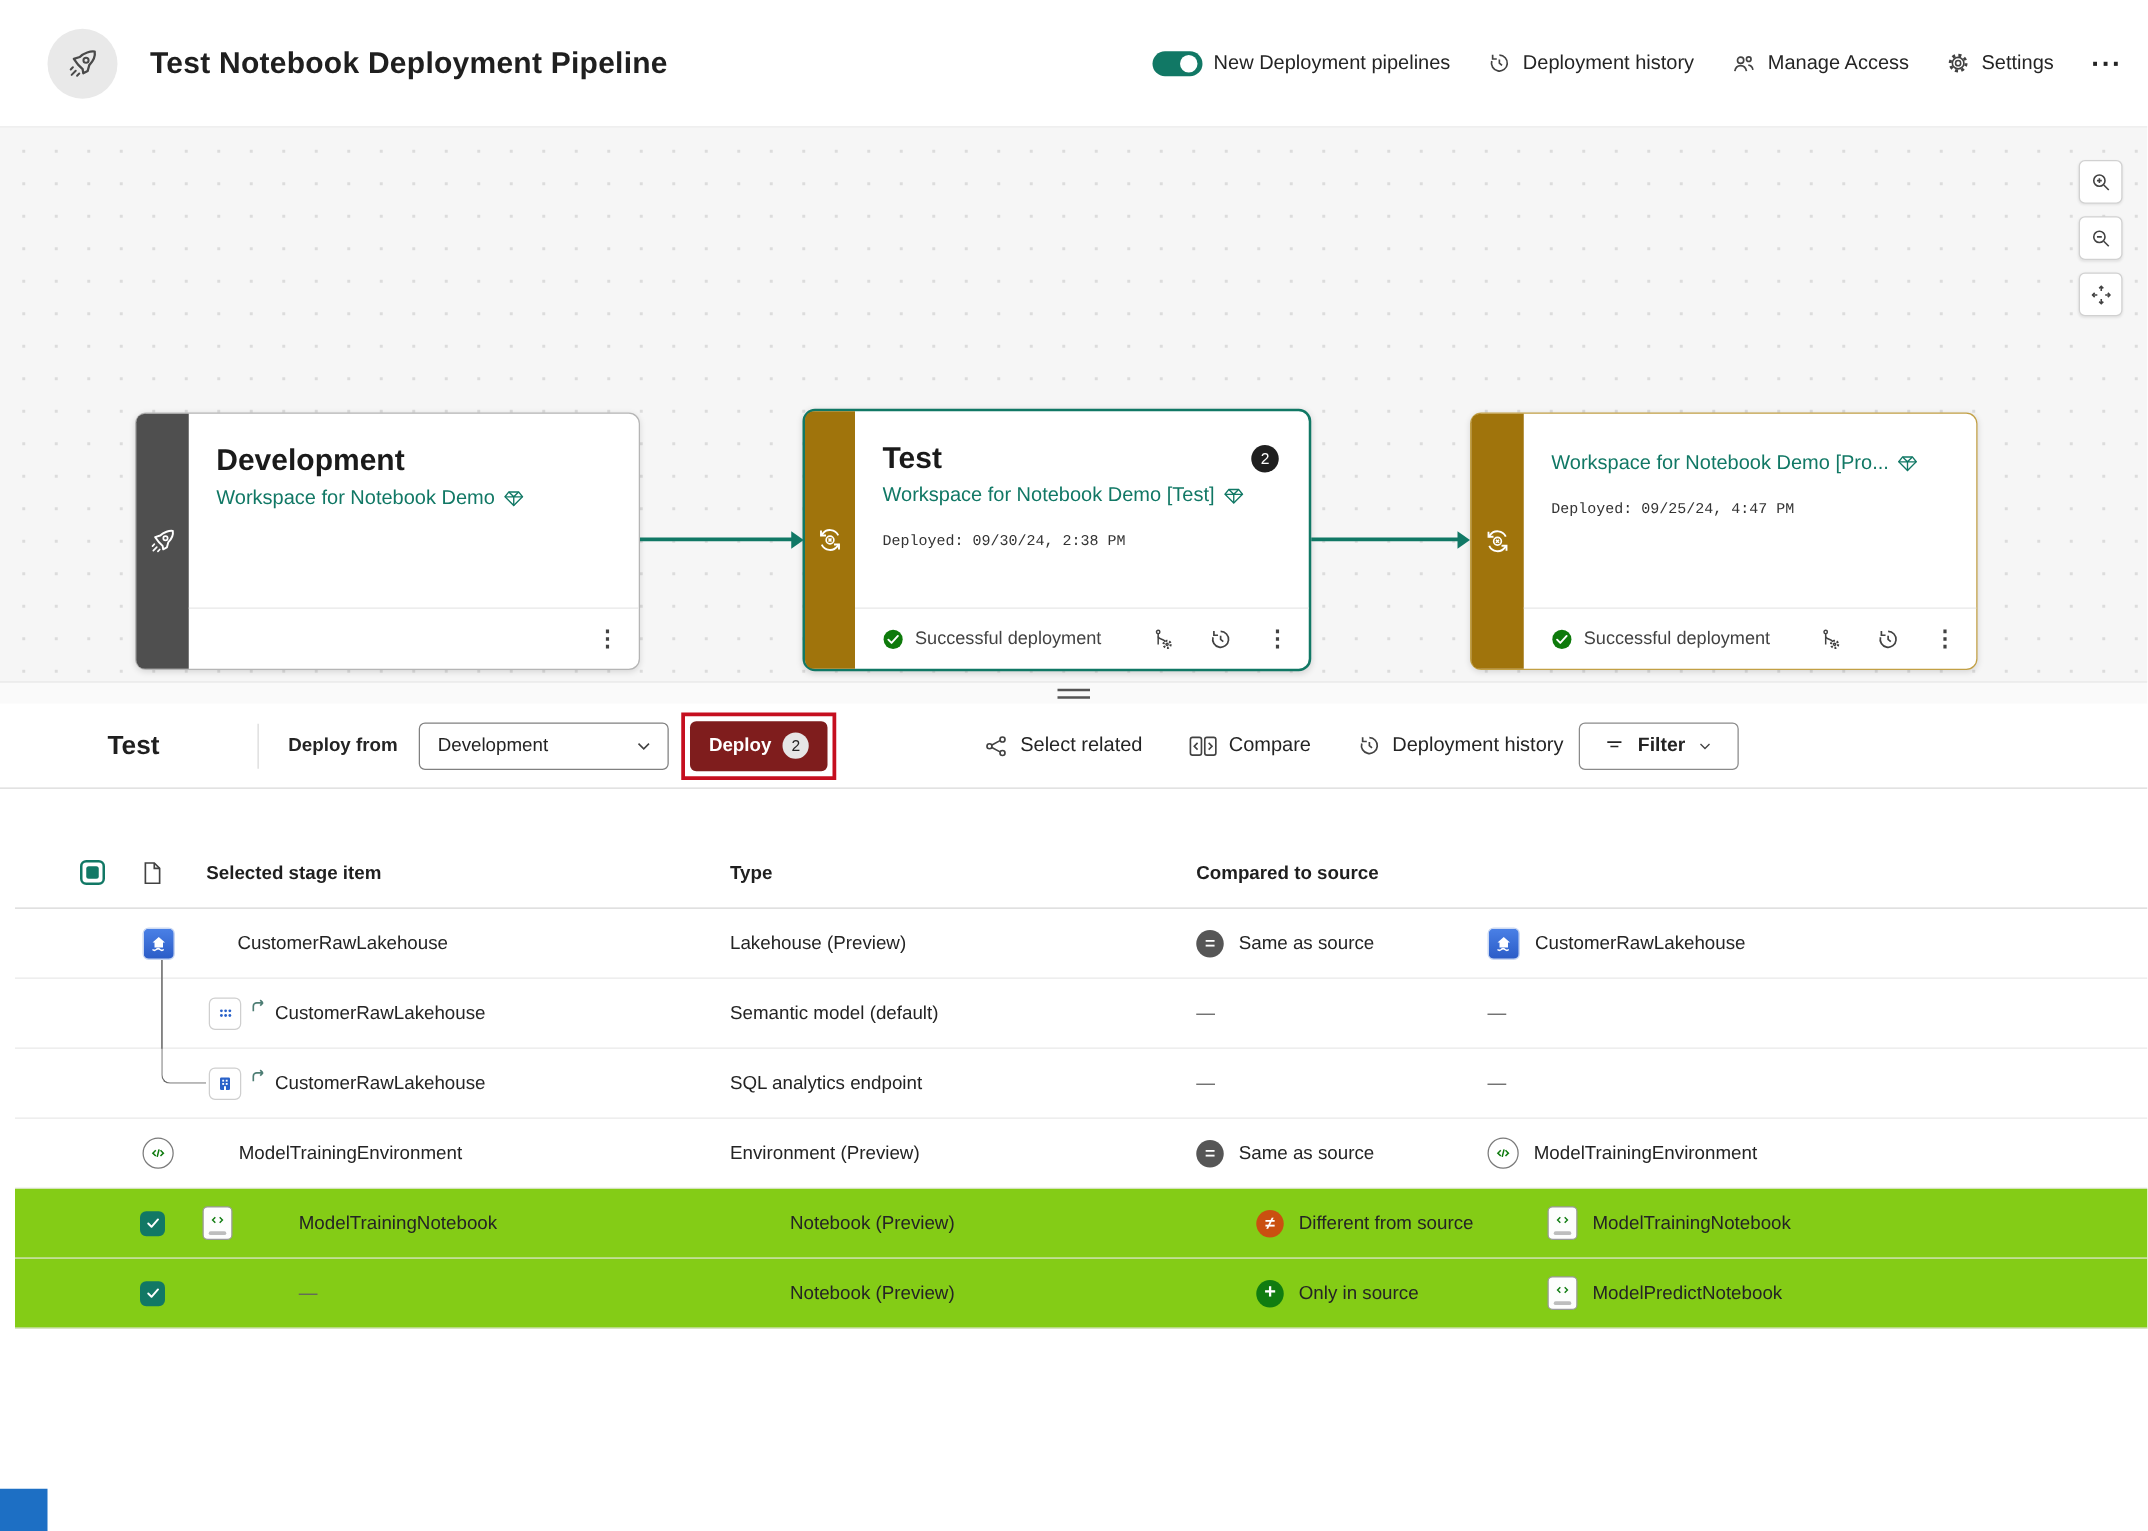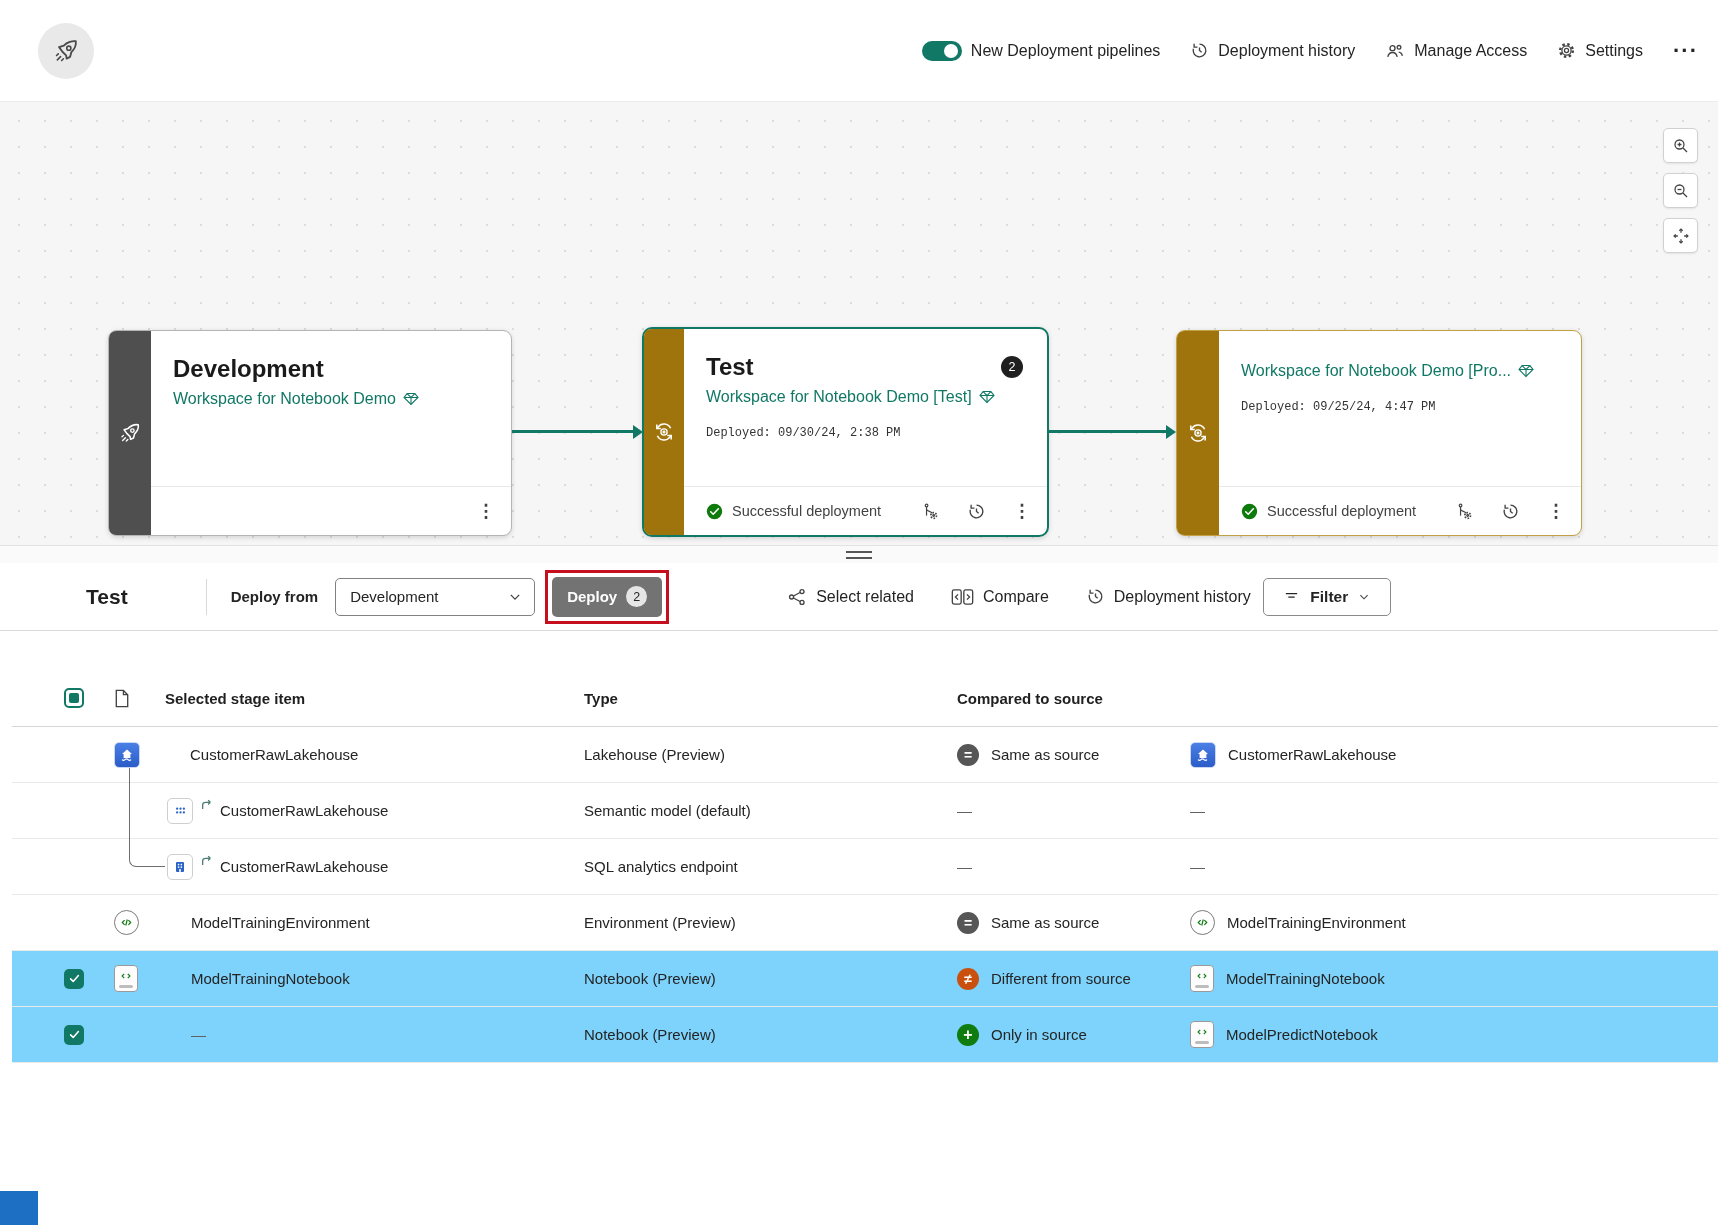--- a/index.html
+++ b/index.html
@@ -61,38 +61,38 @@
 
   
   .stage-toolbar { height:68px; display:flex; align-items:center; border-bottom:1px solid #d9d9d9; background:#fff; padding:0 73px 0 86px; }
   .stage-h { font-size:21px; font-weight:700; color:#1f1f1f; }
   .tb-divider { width:1px; height:36px; background:#d9d9d9; margin-left:78px; }
   .deploy-from-label { font-size:15px; font-weight:700; margin-left:24px; }
   .dropdown { margin-left:17px; width:200px; height:38px; border:1px solid #808080; border-radius:5px; background:#fff;
     display:flex; align-items:center; padding:0 12px 0 14px; font-size:15px; cursor:pointer; }
   .dropdown .chev { margin-left:auto; }
   .deploy-annotation { margin-left:10px; border:3px solid #c50f1f; padding:4px; }
-  .deploy-btn { height:40px; min-width:110px; background:#737373; color:#fff; border:none; border-radius:5px;
+  .deploy-btn { height:40px; min-width:110px; background:#7f1d1d; color:#fff; border:none; border-radius:5px;
     font-size:15px; font-weight:700; display:flex; align-items:center; justify-content:center; gap:9px; padding:0 14px; cursor:pointer; font-family:inherit; }
   .deploy-count { width:21px; height:21px; border-radius:50%; background:#e6e6e6; color:#242424; font-size:12.5px; font-weight:400;
     display:flex; align-items:center; justify-content:center; }
   .ghost-btn { display:flex; align-items:center; gap:9px; background:none; border:none; font-size:16px; color:#242424; cursor:pointer; font-family:inherit; }
   .gb1 { margin-left:118px; } .gb2 { margin-left:37px; } .gb3 { margin-left:37px; }
   .search-box { margin-left:auto; width:224px; height:38px; border:1px solid #8a8a8a; border-radius:5px; display:flex; align-items:center; padding:0 10px 0 12px; background:#fff; }
   .search-box input { border:none; outline:none; flex:1; font-size:15px; margin-left:9px; font-family:inherit; color:#242424; background:transparent; }
   .search-box input::placeholder { color:#6b6b6b; }
   .filter-btn { margin-left:12px; width:128px; height:38px; border:1px solid #8a8a8a; border-radius:5px; background:#fff;
     display:flex; align-items:center; justify-content:center; gap:10px; font-size:15.5px; font-weight:700; cursor:pointer; font-family:inherit; color:#242424; }
 
   
   .items-table { padding-top:39px; }
   .trow { display:grid; grid-template-columns:102px 51px 419px 373px 233px 1fr; align-items:center; height:56px;
     border-bottom:1px solid #e9e9e9; position:relative; font-size:15px;margin-left:12px; }
   .trow.thead { height:57px; border-bottom:1px solid #d6d6d6; font-weight:700; color:#1f1f1f; }
-  .trow.hl { background:#7dd3fc; }
+  .trow.hl { background:#84cc16;padding-left:48px; }
   .cell-check { padding-left:52px; display:flex; align-items:center; }
   .cell-icon { display:flex; align-items:center; }
   .cell-name { display:flex; align-items:center; min-width:0; }
   .cell-compared { display:flex; align-items:center; gap:12px; }
   .cell-source { display:flex; align-items:center; gap:12px; }
   .checkbox-ind { width:20px; height:20px; border:2px solid #117865; border-radius:5px; display:flex; align-items:center; justify-content:center; cursor:pointer; background:#fff; }
   .checkbox-ind .inner { width:10px; height:10px; border-radius:2px; background:#117865; }
   .checkbox-on { width:20px; height:20px; border-radius:5px; background:#117865; display:flex; align-items:center; justify-content:center; cursor:pointer; }
   .item-sq { width:26px; height:26px; border-radius:5px; display:flex; align-items:center; justify-content:center; flex:0 0 auto; }
   .sq-border { background:#fff; border:1px solid #cfcfcf; }
@@ -120,20 +120,21 @@
 <body>
 
 <header class="app-header">
   <div class="avatar">
     <svg width="26" height="26" viewBox="0 0 24 24">
       <path d="M21 3c.5 3-1 7-4 10l-1.2 4.4L12.6 19l-.5-3L8.7 12.7 5.6 8.4 10 7c3-3 8-4.5 11-4z" fill="none" stroke="#4a4a4a" stroke-width="1.7" stroke-linejoin="round"></path>
       <circle cx="14.6" cy="9.4" r="1.9" fill="none" stroke="#4a4a4a" stroke-width="1.5"></circle>
       <path d="M7 17.2l-3 3M9.6 19.2l-1.6 1.6M4.9 14.6l-1.6 1.6" stroke="#4a4a4a" stroke-width="1.5" stroke-linecap="round" fill="none"></path>
     </svg>
   </div>
+  <h1 class="page-title">Test Notebook Deployment Pipeline</h1>
   <div class="header-actions">
     <div class="h-action">
       <span class="toggle">
           <span class="knob"></span>
         </span>
       <span>New Deployment pipelines</span>
     </div>
     <button class="h-action">
       <svg width="19" height="19" viewBox="0 0 24 24" fill="none" stroke="#424242" stroke-width="1.7">
         <path d="M12 4a8 8 0 1 1-7.7 5.8"></path>

